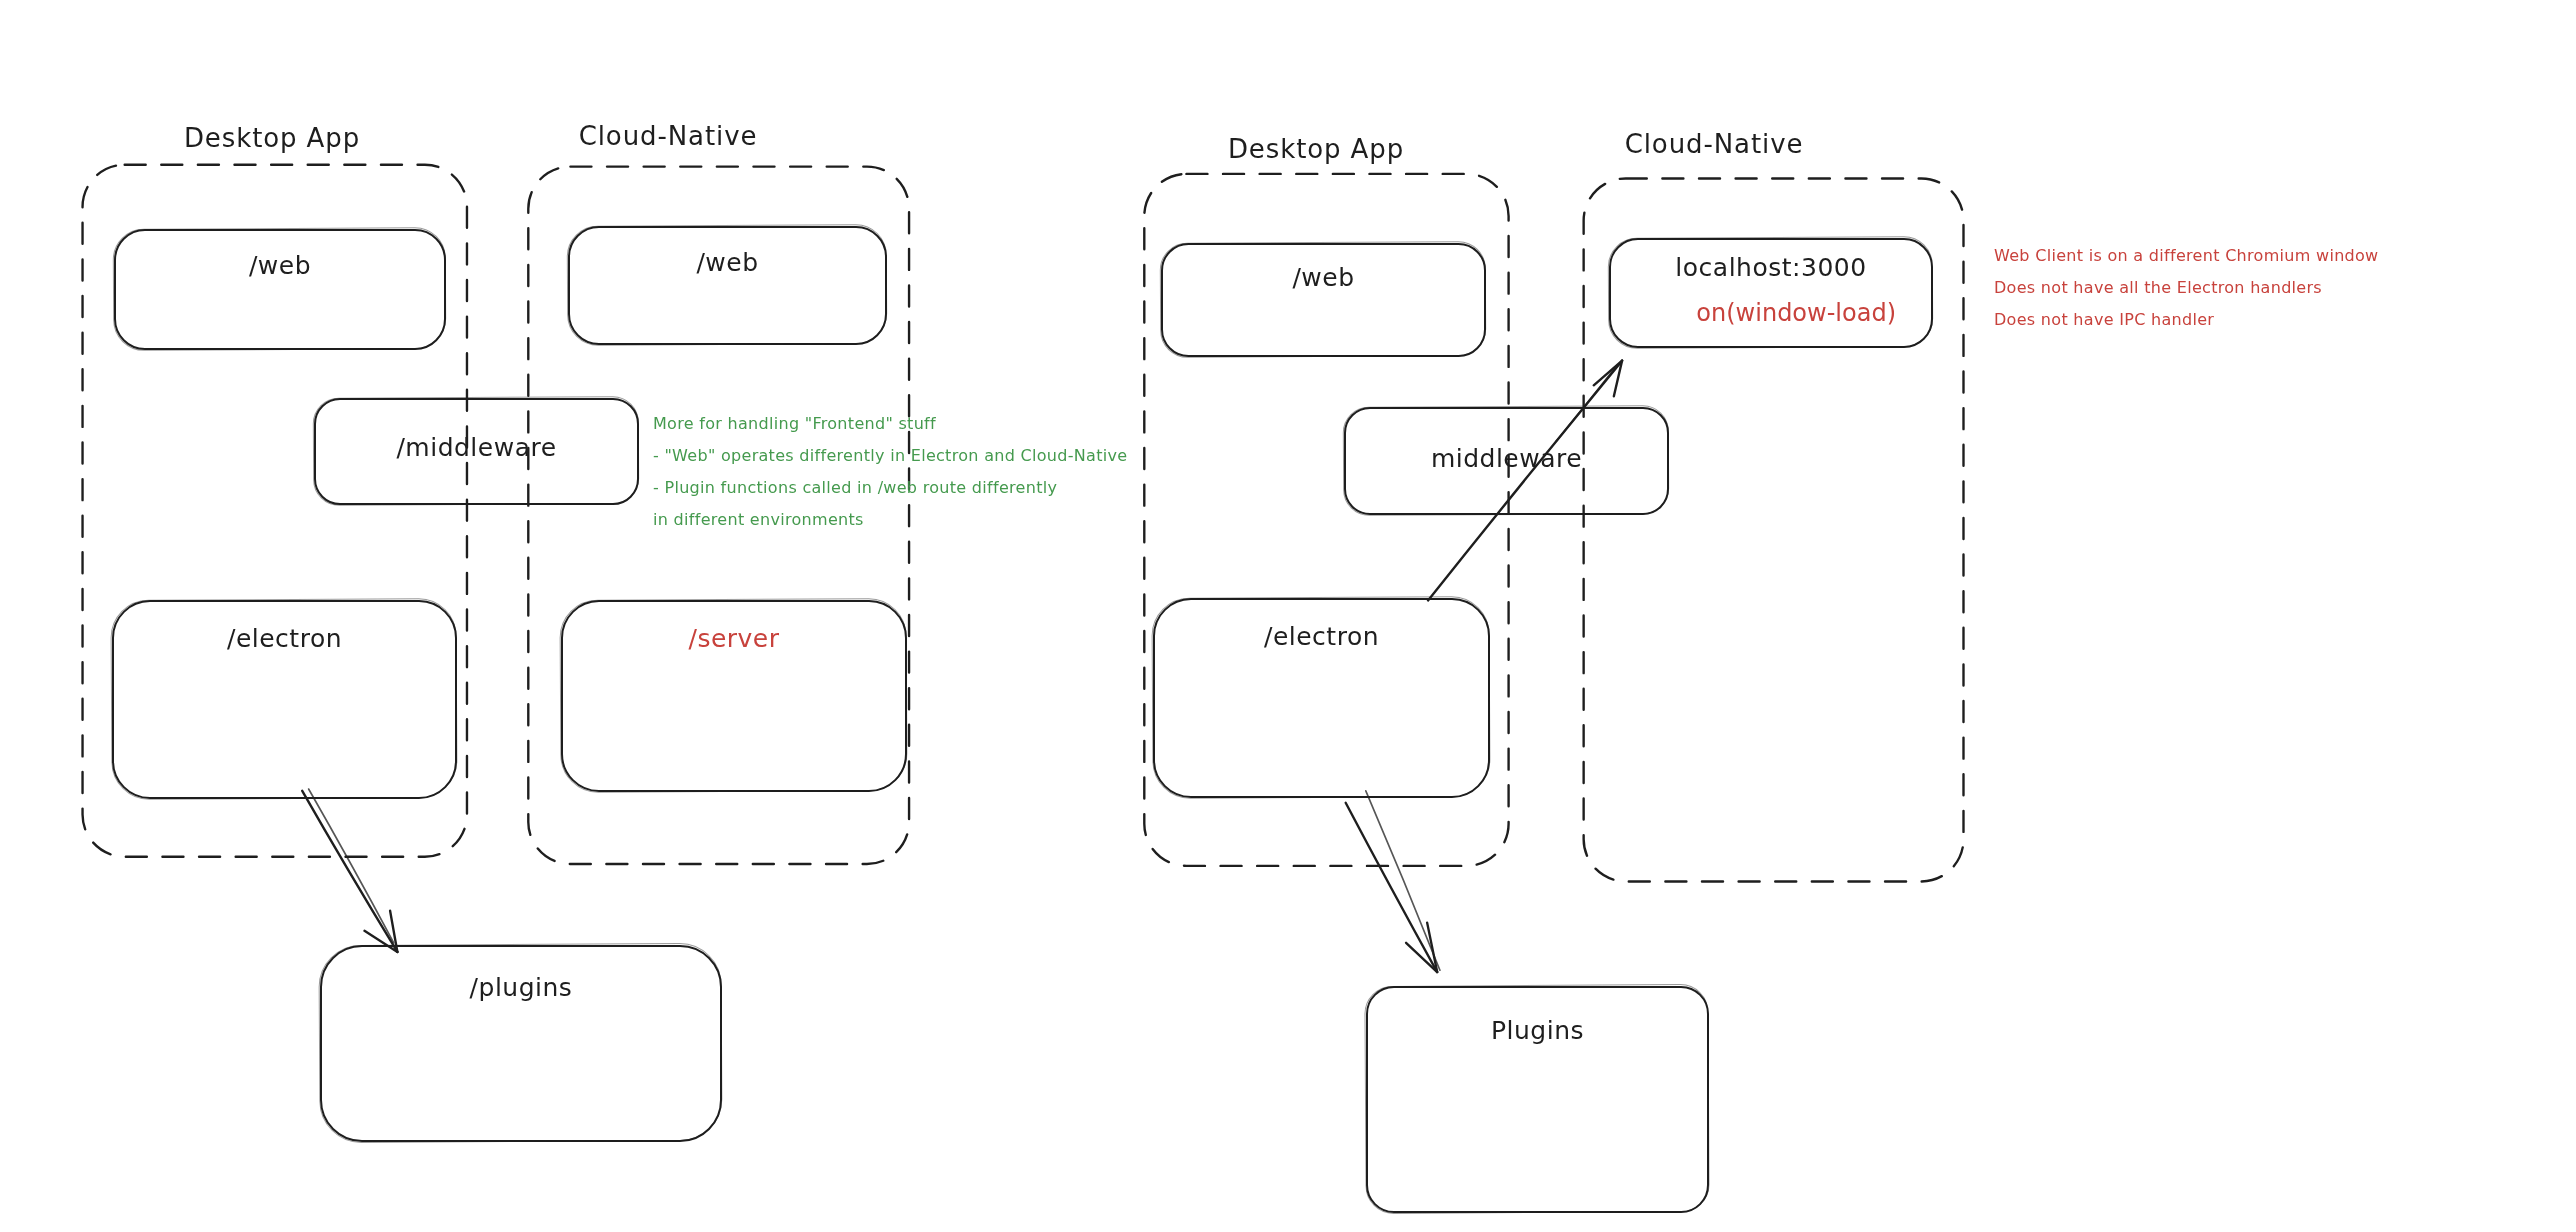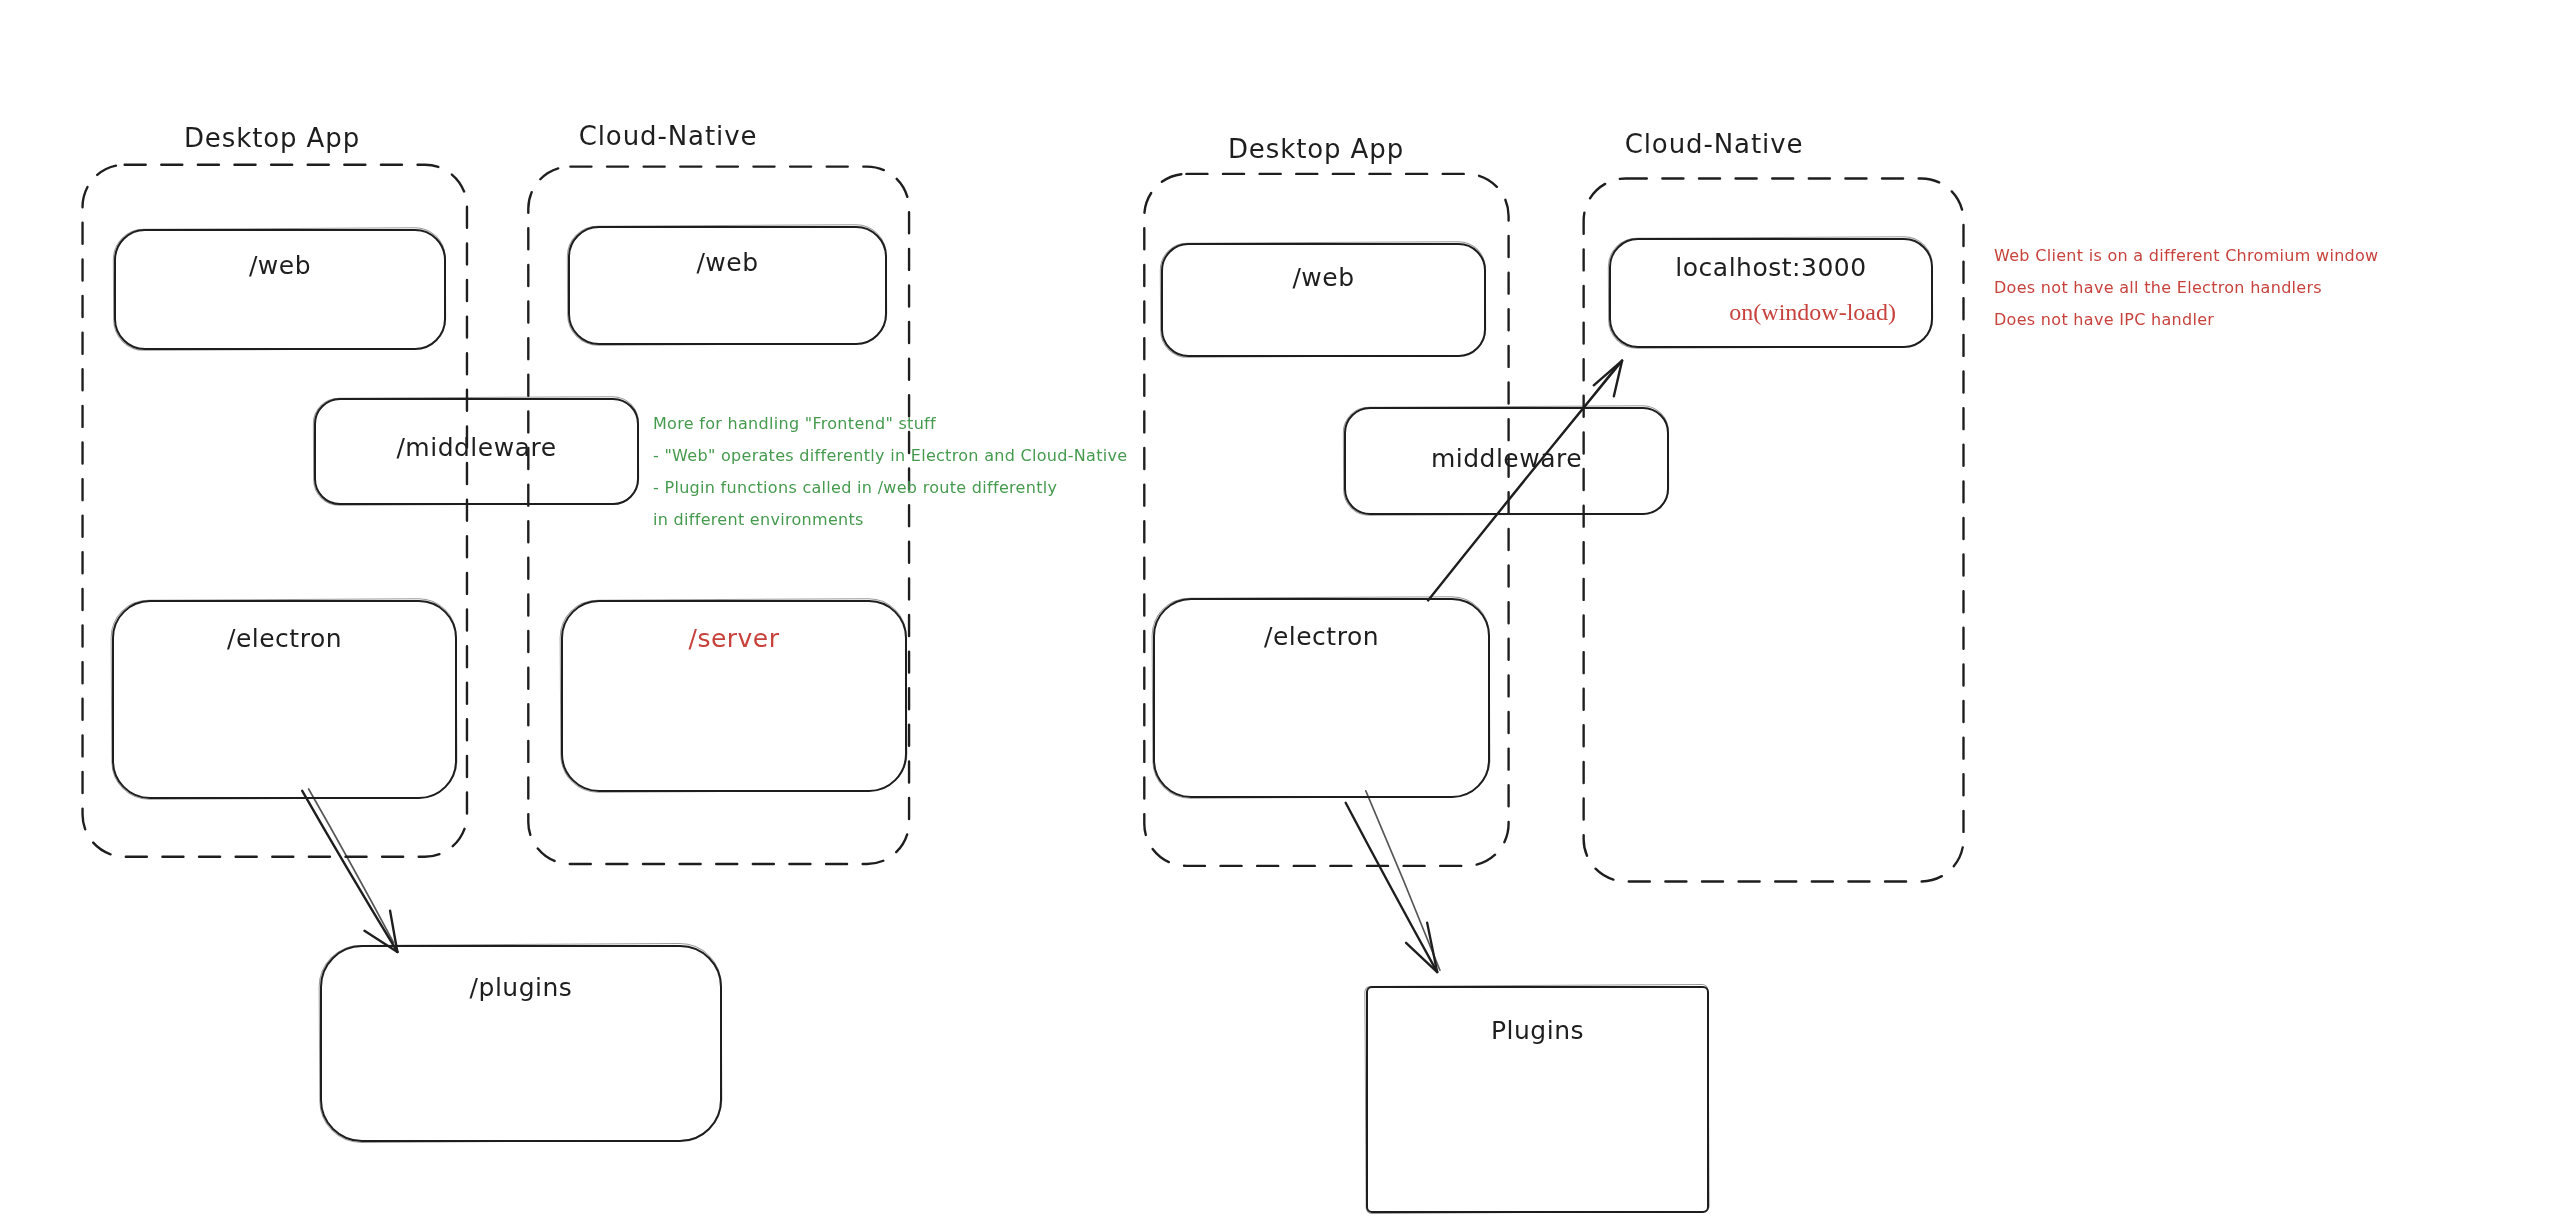--- a/index.html
+++ b/index.html
@@ -157,32 +157,32 @@
 
   <div class="group-title" style="left:1316px; top:134px;">Desktop App</div>
   <div class="group-title" style="left:1714px; top:129px;">Cloud-Native</div>
 
   <div class="sketch-box" style="left:1161px; top:243px; width:325px; height:114px; border-radius:27.5px;">
     <div class="box-label" style="top:18.3px;">/web</div>
   </div>
 
   <div class="sketch-box" style="left:1609px; top:238px; width:324px; height:110px; border-radius:29px;">
     <div class="box-label" style="top:13px;">localhost:3000</div>
-    <div class="right-sub-label" style="top:59px;font-family:Liberation Serif, serif;">on(window-load)</div>
+    <div class="right-sub-label" style="top:59px;">on(window-load)</div>
   </div>
 
   <div class="sketch-box" style="left:1344px; top:407px; width:325px; height:108px; border-radius:26px;">
     <div class="box-label" style="top:35px;">middleware</div>
   </div>
 
   <div class="sketch-box" style="left:1153px; top:598px; width:337px; height:200px; border-radius:38px;">
     <div class="box-label" style="top:22px;">/electron</div>
   </div>
 
-  <div class="sketch-box" style="left:1366px; top:986px; width:343px; height:227px; border-radius:6px;">
+  <div class="sketch-box" style="left:1366px; top:986px; width:343px; height:227px; border-radius:28px;">
     <div class="box-label" style="top:27.5px;">Plugins</div>
   </div>
 
   <div class="note red" style="left:1994px; top:240px;">
     <div>Web Client is on a different Chromium window</div>
     <div>Does not have all the Electron handlers</div>
     <div>Does not have IPC handler</div>
   </div>
 
 </div>

